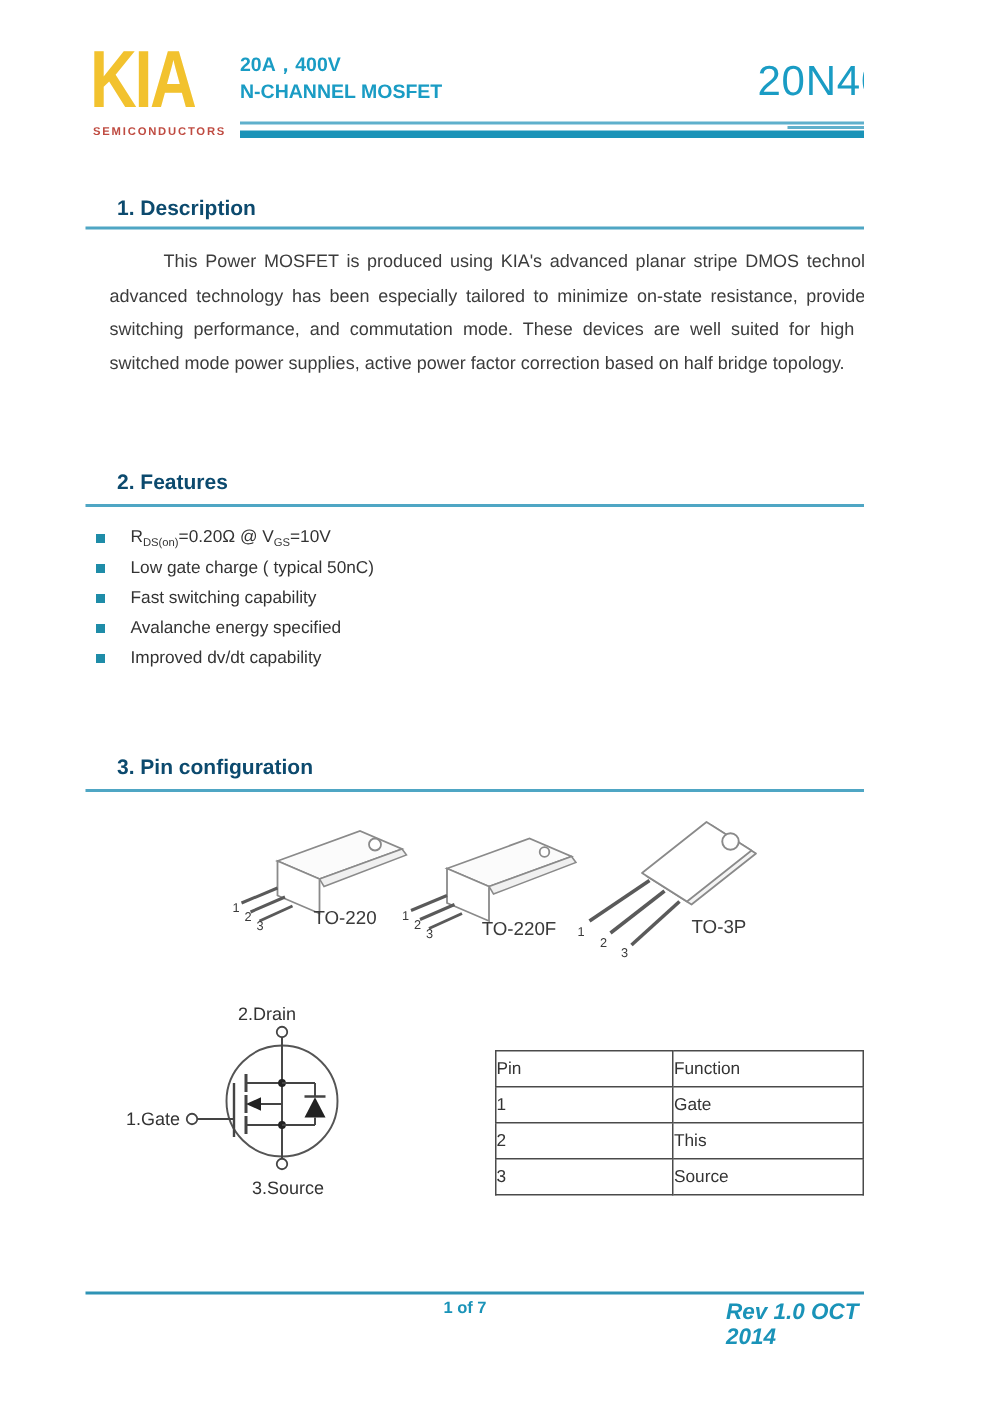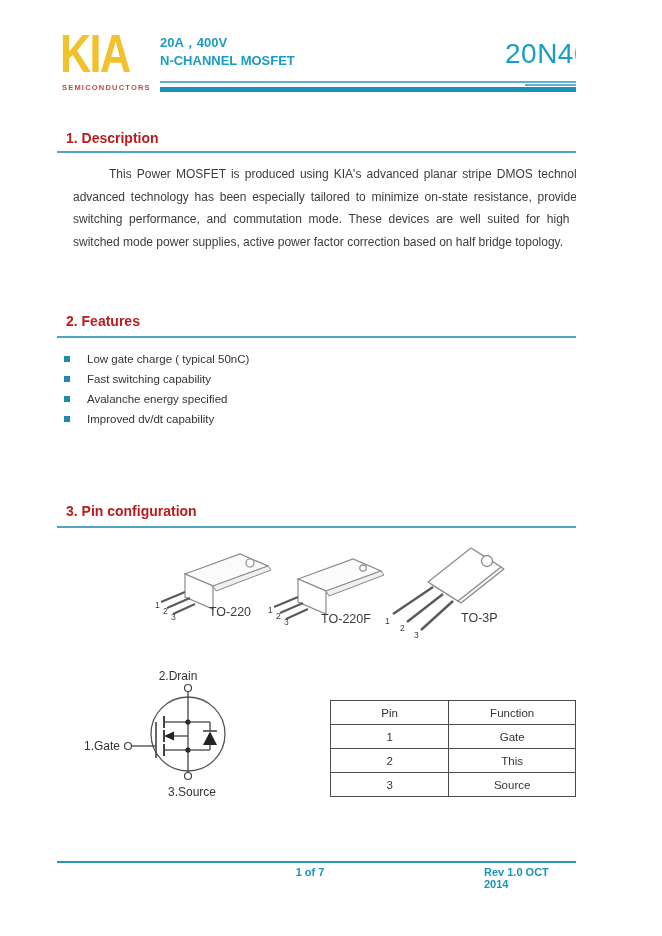--- a/index.html
+++ b/index.html
@@ -10,46 +10,46 @@
   
   .logo { left:60px; top:26px; font-size:54px; font-weight:bold; color:#f2c22e; letter-spacing:-2px; line-height:54px; transform:scale(0.80,1); transform-origin:left top; }
   .logo-sub { left:62px; top:83px; font-size:7.5px; letter-spacing:1.2px; color:#bf4b41; font-weight:bold; }
   .subtitle { left:160px; top:34px; font-size:13px; font-weight:bold; color:#1a9cc4; line-height:18px; }
   .part-number { left:505px; top:38px; font-size:28px; color:#1a9cc4; letter-spacing:0.5px;text-align:center; }
   .hline-thin-a { left:160px; top:81px; width:450px; height:1.5px; background:#5fb0cc; }
   .hline-thin-b { left:525px; top:84px; width:123px; height:1.5px; background:#5fb0cc; }
   .hline-thick { left:160px; top:87px; width:468px; height:5px; background:#1a93b8; }
 
   
-  .sec-heading { left:66px; font-size:14px; font-weight:bold; color:#b91c1c; }
+  .sec-heading { left:78px; font-size:14px; font-weight:bold; color:#0c4a6e; }
   .sec-rule { left:57px; width:560px; height:2px; background:#4fa6c4; }
 
   .desc-body { left:62px; top:163px; width:553px; font-size:12px; color:#3c3c3c; line-height:22.5px; text-align:justify; text-indent:36px;margin-left:11px; }
 
   .features-list { left:64px; top:349px; width:420px; list-style:none; }
   .feat { height:20px; display:flex; align-items:center; font-size:11.5px; color:#333; }
   .bullet { display:inline-block; width:6px; height:6px; background:#1e8ca8; margin-right:17px; flex:0 0 auto; }
   .feat-text sub { font-size:7.5px; }
 
   
   svg text { font-family:"Liberation Sans", sans-serif; }
   .pkg-label { font-size:12.5px; fill:#3a3a3a; }
   .pin-num { font-size:8.5px; fill:#3a3a3a; }
   .sym-label { font-size:12px; fill:#333; }
 
   
   .pin-table { left:330px; top:700px; border-collapse:collapse; }
-  .pin-table td { border:1px solid #4a4a4a; font-size:11.5px; color:#333; text-align:center; height:24px; }
+  .pin-table td { border:1px solid #4a4a4a; font-size:11.5px; color:#333; text-align:left; height:24px; }
   .pin-table td.c1 { width:120px; }
   .pin-table td.c2 { width:128px; }
 
   
   .footer-rule { left:57px; top:861px; width:558px; height:1.5px; background:#2e93b5; }
   .footer-page { left:230px; top:866px; width:160px; text-align:center; font-size:11px; font-weight:bold; color:#1a93b8; }
-  .footer-rev { left:484px; top:866px; font-size:11px; font-weight:bold; color:#1a93b8; }
+  .footer-rev { left:484px; top:866px; font-size:15px; font-weight:bold; color:#1a93b8;font-style:italic; }
 </style>
 </head>
 <body>
 
 <div id="page">
 
   <div class="abs logo">KIA</div>
   <div class="abs logo-sub">SEMICONDUCTORS</div>
   <div class="abs subtitle">
     <div>20A，400V</div>
@@ -60,20 +60,24 @@
   <div class="abs hline-thin-b"></div>
   <div class="abs hline-thick"></div>
 
   <div class="abs sec-heading" style="top:130px">1. Description</div>
   <div class="abs sec-rule" style="top:151px"></div>
   <div class="abs desc-body">This Power MOSFET is produced using KIA's advanced planar stripe DMOS technology. This advanced technology has been especially tailored to minimize on-state resistance, provide superior switching performance, and commutation mode. These devices are well suited for high efficiency switched mode power supplies, active power factor correction based on half bridge topology.</div>
 
   <div class="abs sec-heading" style="top:313px">2. Features</div>
   <div class="abs sec-rule" style="top:336px"></div>
   <ul class="abs features-list">
+    <li class="feat">
+        <span class="bullet"></span>
+        <span class="feat-text"><span>R</span><sub>DS(on)</sub><span>=0.20Ω @ V</span><sub>GS</sub><span>=10V</span></span>
+      </li>
     <li class="feat">
         <span class="bullet"></span>
         <span class="feat-text"><span>Low gate charge ( typical 50nC)</span></span>
       </li>
     <li class="feat">
         <span class="bullet"></span>
         <span class="feat-text"><span>Fast switching capability</span></span>
       </li>
     <li class="feat">
         <span class="bullet"></span>

